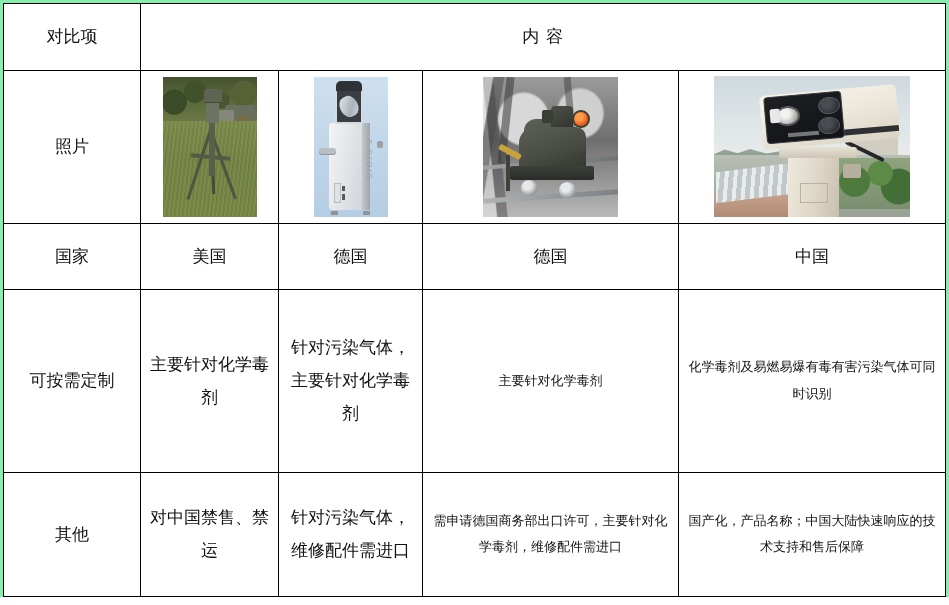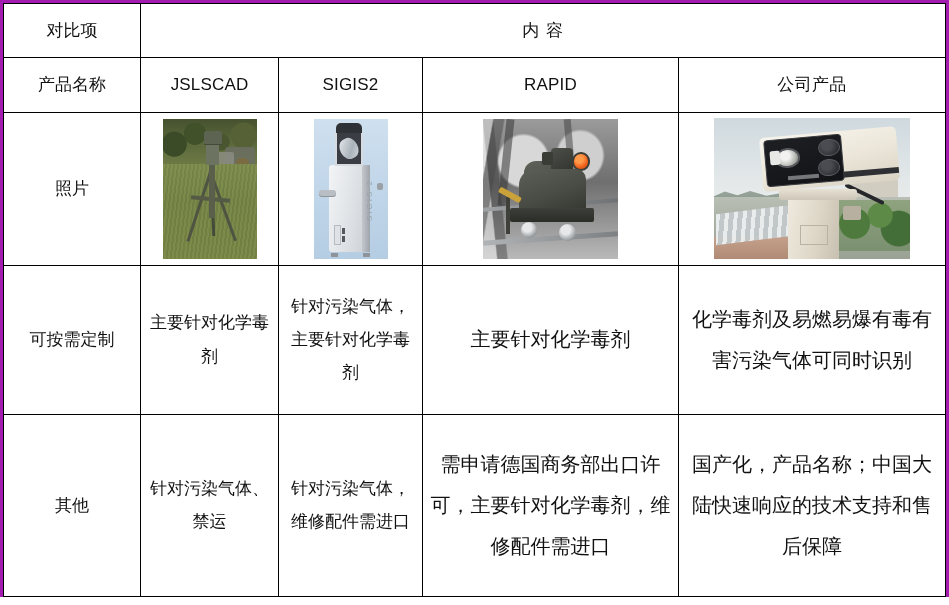--- a/index.html
+++ b/index.html
@@ -3,21 +3,21 @@
 <meta charset="utf-8">
 <title>产品对比表</title>
 <style>
   html,body{margin:0;padding:0;background:#ffffff;}
   body{
     width:949px;height:605px;overflow:hidden;
     font-family:"Liberation Sans","DejaVu Sans",sans-serif;
     color:#0a0a0a;
     -webkit-font-smoothing:antialiased;
   }
-  .sheet{position:relative;width:949px;height:597px;background:#a21caf;}
+  .sheet{position:relative;width:949px;height:597px;background:#86efac;}
   table.cmp{
     position:absolute;left:3px;top:3px;
     width:942px;height:594px;
     border-collapse:collapse;
     table-layout:fixed;
     background:#fff;
   }
   table.cmp td{
     border:1px solid #000000;
     text-align:center;
@@ -28,21 +28,21 @@
     color:#111;
     word-break:break-all;
   }
   td.hdr-item{font-size:17px;}
   td.span-content{font-size:17px;letter-spacing:.06em;}
   td.rowlabel{font-size:17px;}
   td.prodname{font-size:17.5px;letter-spacing:.02em;}
   td.latin{font-family:"Liberation Sans","DejaVu Sans",sans-serif;font-size:18px;letter-spacing:.01em;}
   td.photo{padding:0;height:148px;}
   td.wrap{font-size:16.5px;line-height:2.0;padding:4px 10px;}
-  td.wrap.wide{font-size:20px;line-height:2.05;}
+  td.wrap.wide{font-size:13px;line-height:2.05;}
 
   
   col.c0{width:137px}
   col.c1{width:138px}
   col.c2{width:144px}
   col.c3{width:256px}
   col.c4{width:267px}
 
   
   .photo-wrap{display:flex;align-items:center;justify-content:center;height:148px;}
@@ -218,27 +218,20 @@
         <col class="c3">
         <col class="c4">
     </colgroup>
     <tbody>
 
       <tr>
         <td class="hdr-item">对比项</td>
         <td class="span-content" colspan="4">内 容</td>
       </tr>
 
-      <tr>
-        <td class="rowlabel">产品名称</td>
-        <td class="latin">JSLSCAD</td>
-        <td class="latin">SIGIS2</td>
-        <td class="latin">RAPID</td>
-        <td class="prodname">公司产品</td>
-      </tr>
 
       <tr>
         <td class="rowlabel">照片</td>
 
         <td class="photo">
           <div class="photo-wrap">
             <div class="ph ph-jsl">
               <div class="sky"></div>
                 <div class="trees"></div>
               <div class="veh"></div>
@@ -319,32 +312,39 @@
               <div class="lensA"></div>
                 <div class="lensB"></div>
               <div class="lensC"></div>
                 <div class="lensD"></div>
               <div class="brand"></div>
             </div>
           </div>
         </td>
       </tr>
 
+      <tr>
+        <td class="rowlabel">国家</td>
+        <td>美国</td>
+        <td>德国</td>
+        <td>德国</td>
+        <td>中国</td>
+      </tr>
 
       <tr>
         <td class="rowlabel">可按需定制</td>
         <td class="wrap">主要针对化学毒剂</td>
         <td class="wrap">针对污染气体，主要针对化学毒剂</td>
         <td class="wrap wide">主要针对化学毒剂</td>
         <td class="wrap wide">化学毒剂及易燃易爆有毒有害污染气体可同时识别</td>
       </tr>
 
       <tr>
         <td class="rowlabel">其他</td>
-        <td class="wrap">针对污染气体、禁运</td>
+        <td class="wrap">对中国禁售、禁运</td>
         <td class="wrap">针对污染气体，维修配件需进口</td>
         <td class="wrap wide">需申请德国商务部出口许可，主要针对化学毒剂，维修配件需进口</td>
         <td class="wrap wide">国产化，产品名称；中国大陆快速响应的技术支持和售后保障</td>
       </tr>
 
     </tbody>
   </table>
 </div>
 
 </body></html>

